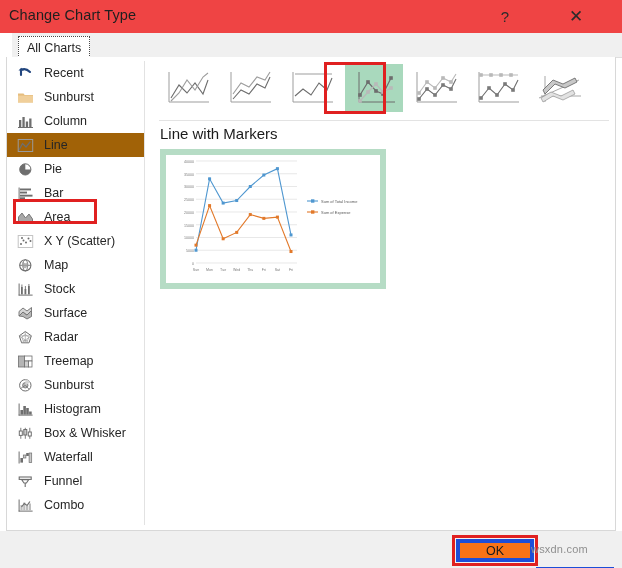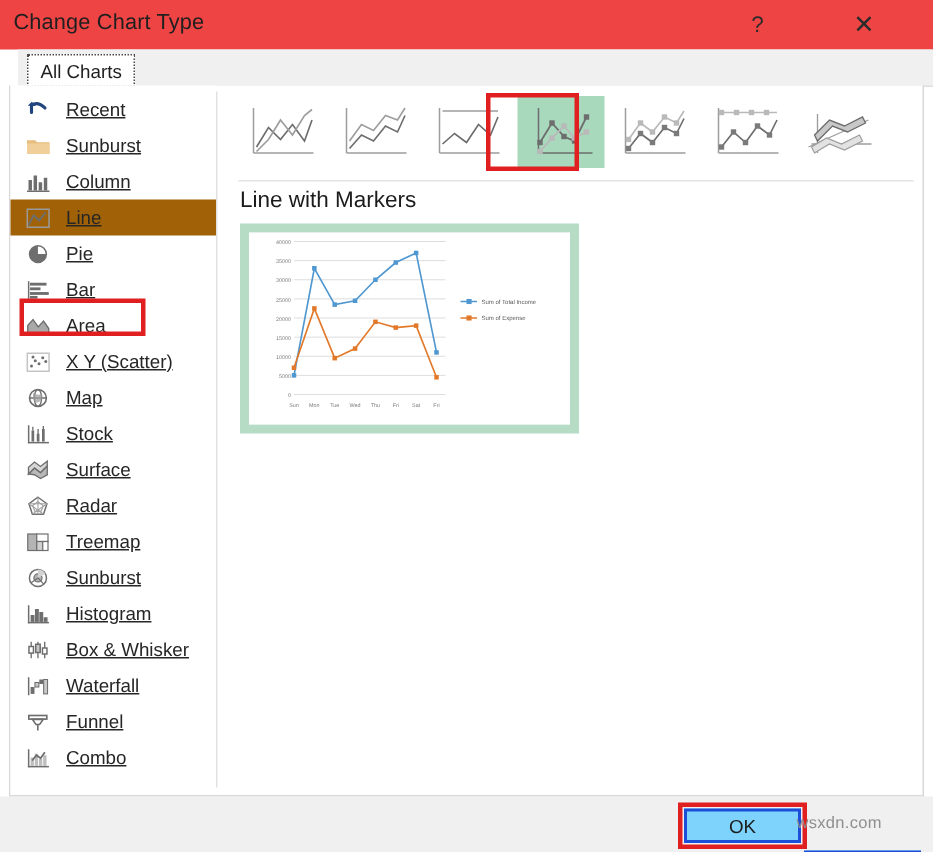--- a/index.html
+++ b/index.html
@@ -68,21 +68,20 @@
     position:absolute; left:137px; top:4px; width:1px; height:464px;
     background:#e2e2e2;
   }
   .side-item {
     position:relative; height:24px;
     display:flex; align-items:center;
     padding-left:8px;
     font-size:12.5px; color:#262626;
     white-space:nowrap;
     cursor:default;
-    text-decoration:underline;
   }
   .side-item.selected { background:#a16207; }
   .side-icon {
     width:20px; height:18px; margin-right:9px;
     flex:0 0 20px;
     display:flex; align-items:center; justify-content:center;
   }
   .side-icon svg { display:block; }
   .side-label { line-height:1; }
 
@@ -140,22 +139,22 @@
   #preview-chart { position:relative; width:100%; height:100%; }
   #preview-chart svg { display:block; }
 
   
   #footer {
     position:absolute; left:0; top:531px; width:622px; height:37px;
     background:#f0f0f0;
   }
   .dlg-btn {
     position:absolute; top:8px; height:23px; width:78px;
-    background:#7dd3fc;
-    border:2px solid #1d4ed8;
+    background:#f97316;
+    border:4px solid #1d4ed8;
     font-size:12.5px; color:#1b1b1b;
     display:flex; align-items:center; justify-content:center;
     cursor:default;
     font-family:"Liberation Sans", sans-serif;
   }
   #ok-btn { left:456px; }
   #cancel-btn { left:536px;margin-top:28px; }
   #ok-annot {
     position:absolute; left:452px; top:4px;
     width:86px; height:31px;

